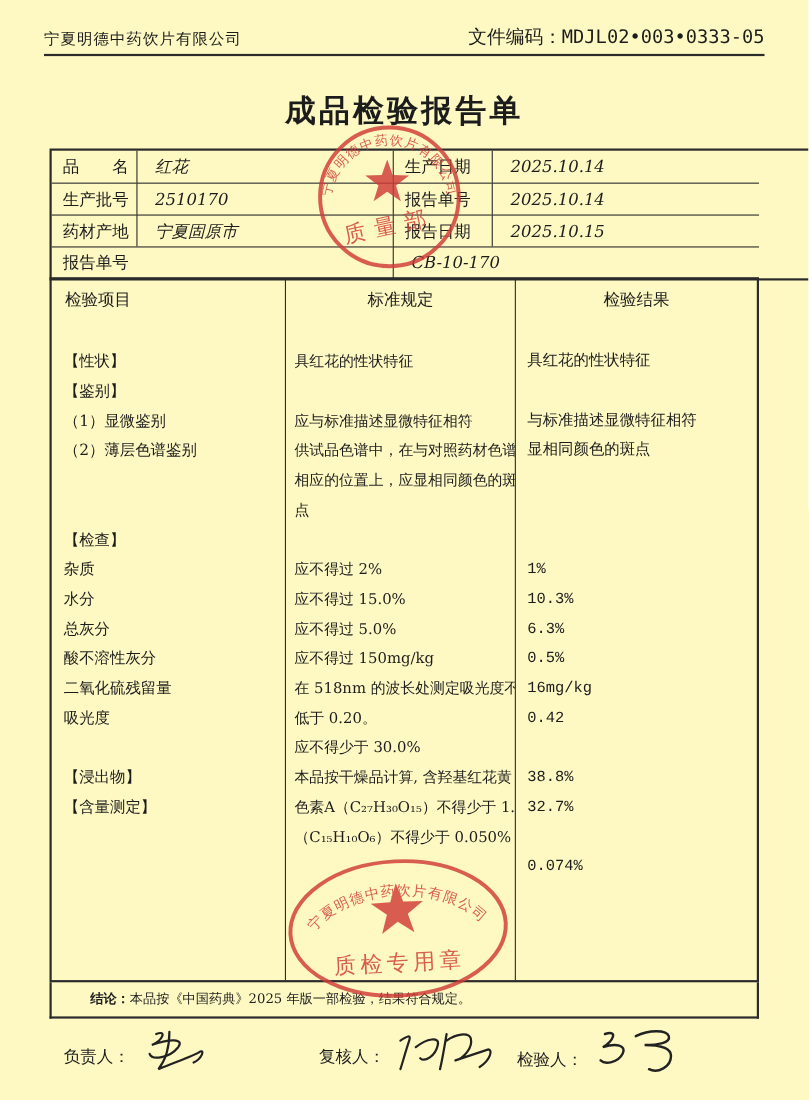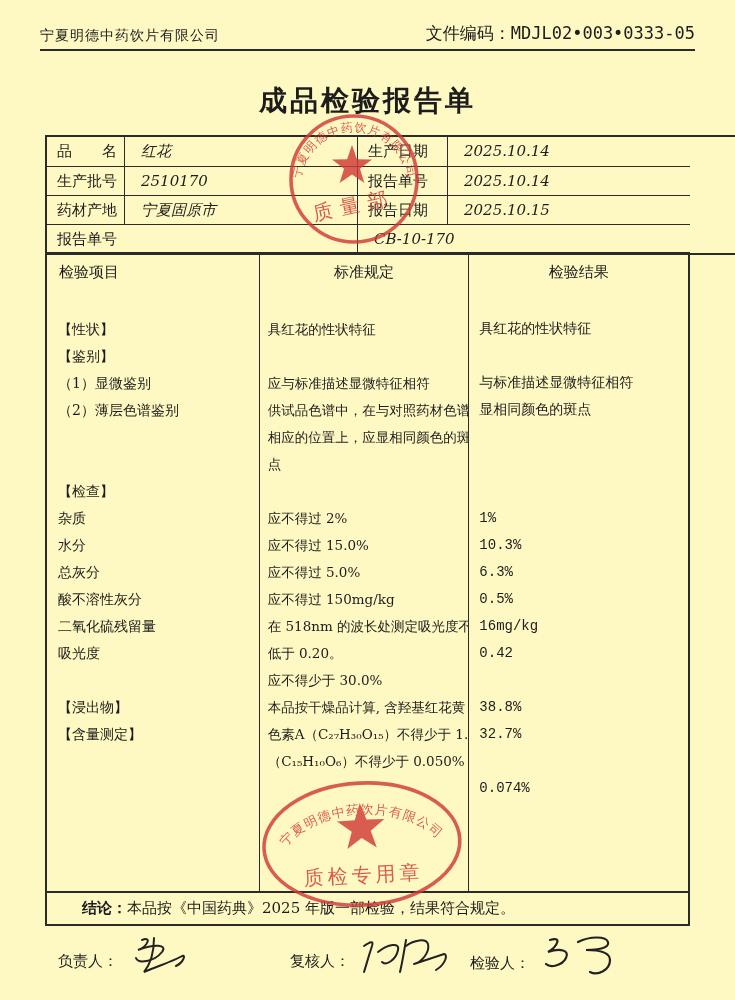--- a/index.html
+++ b/index.html
@@ -43,21 +43,21 @@
   .mcol.c1 .mhead { padding-left:12px; }
   .mcol.c2 .mhead, .mcol.c3 .mhead { text-align:center; }
   .mline { height:27px; line-height:27px; white-space:nowrap; }
   .mcol.c1 .mline { padding-left:11px; font-size:14px; }
   .mcol.c2 .mline { padding-left:8px; font-size:13.5px; }
   .mcol.c3 .mline { padding-left:10px; font-size:14px;font-family:Liberation Mono, monospace; }
 
   
   .conclusion { position:absolute; left:45px; top:893px; width:645px; height:33px;
                 border:2px solid #2b2b2b; border-top:none; line-height:30px;
-                padding-left:35px; font-size:15px; white-space:nowrap; }
+                padding-left:35px; font-size:12px; white-space:nowrap; }
   .conclusion .clabel { font-weight:bold; }
 
   
   .sigrow { position:absolute; left:0; top:938px; width:735px; height:55px; font-size:15px; }
   .sig-item { position:absolute; top:8px; white-space:nowrap; }
   .sig-item svg { vertical-align:middle; margin-left:6px; margin-top:-14px; }
 
   
   .stamp { position:absolute; opacity:0.82; pointer-events:none; }
   .stamp1 { left:274px; top:104px; }

